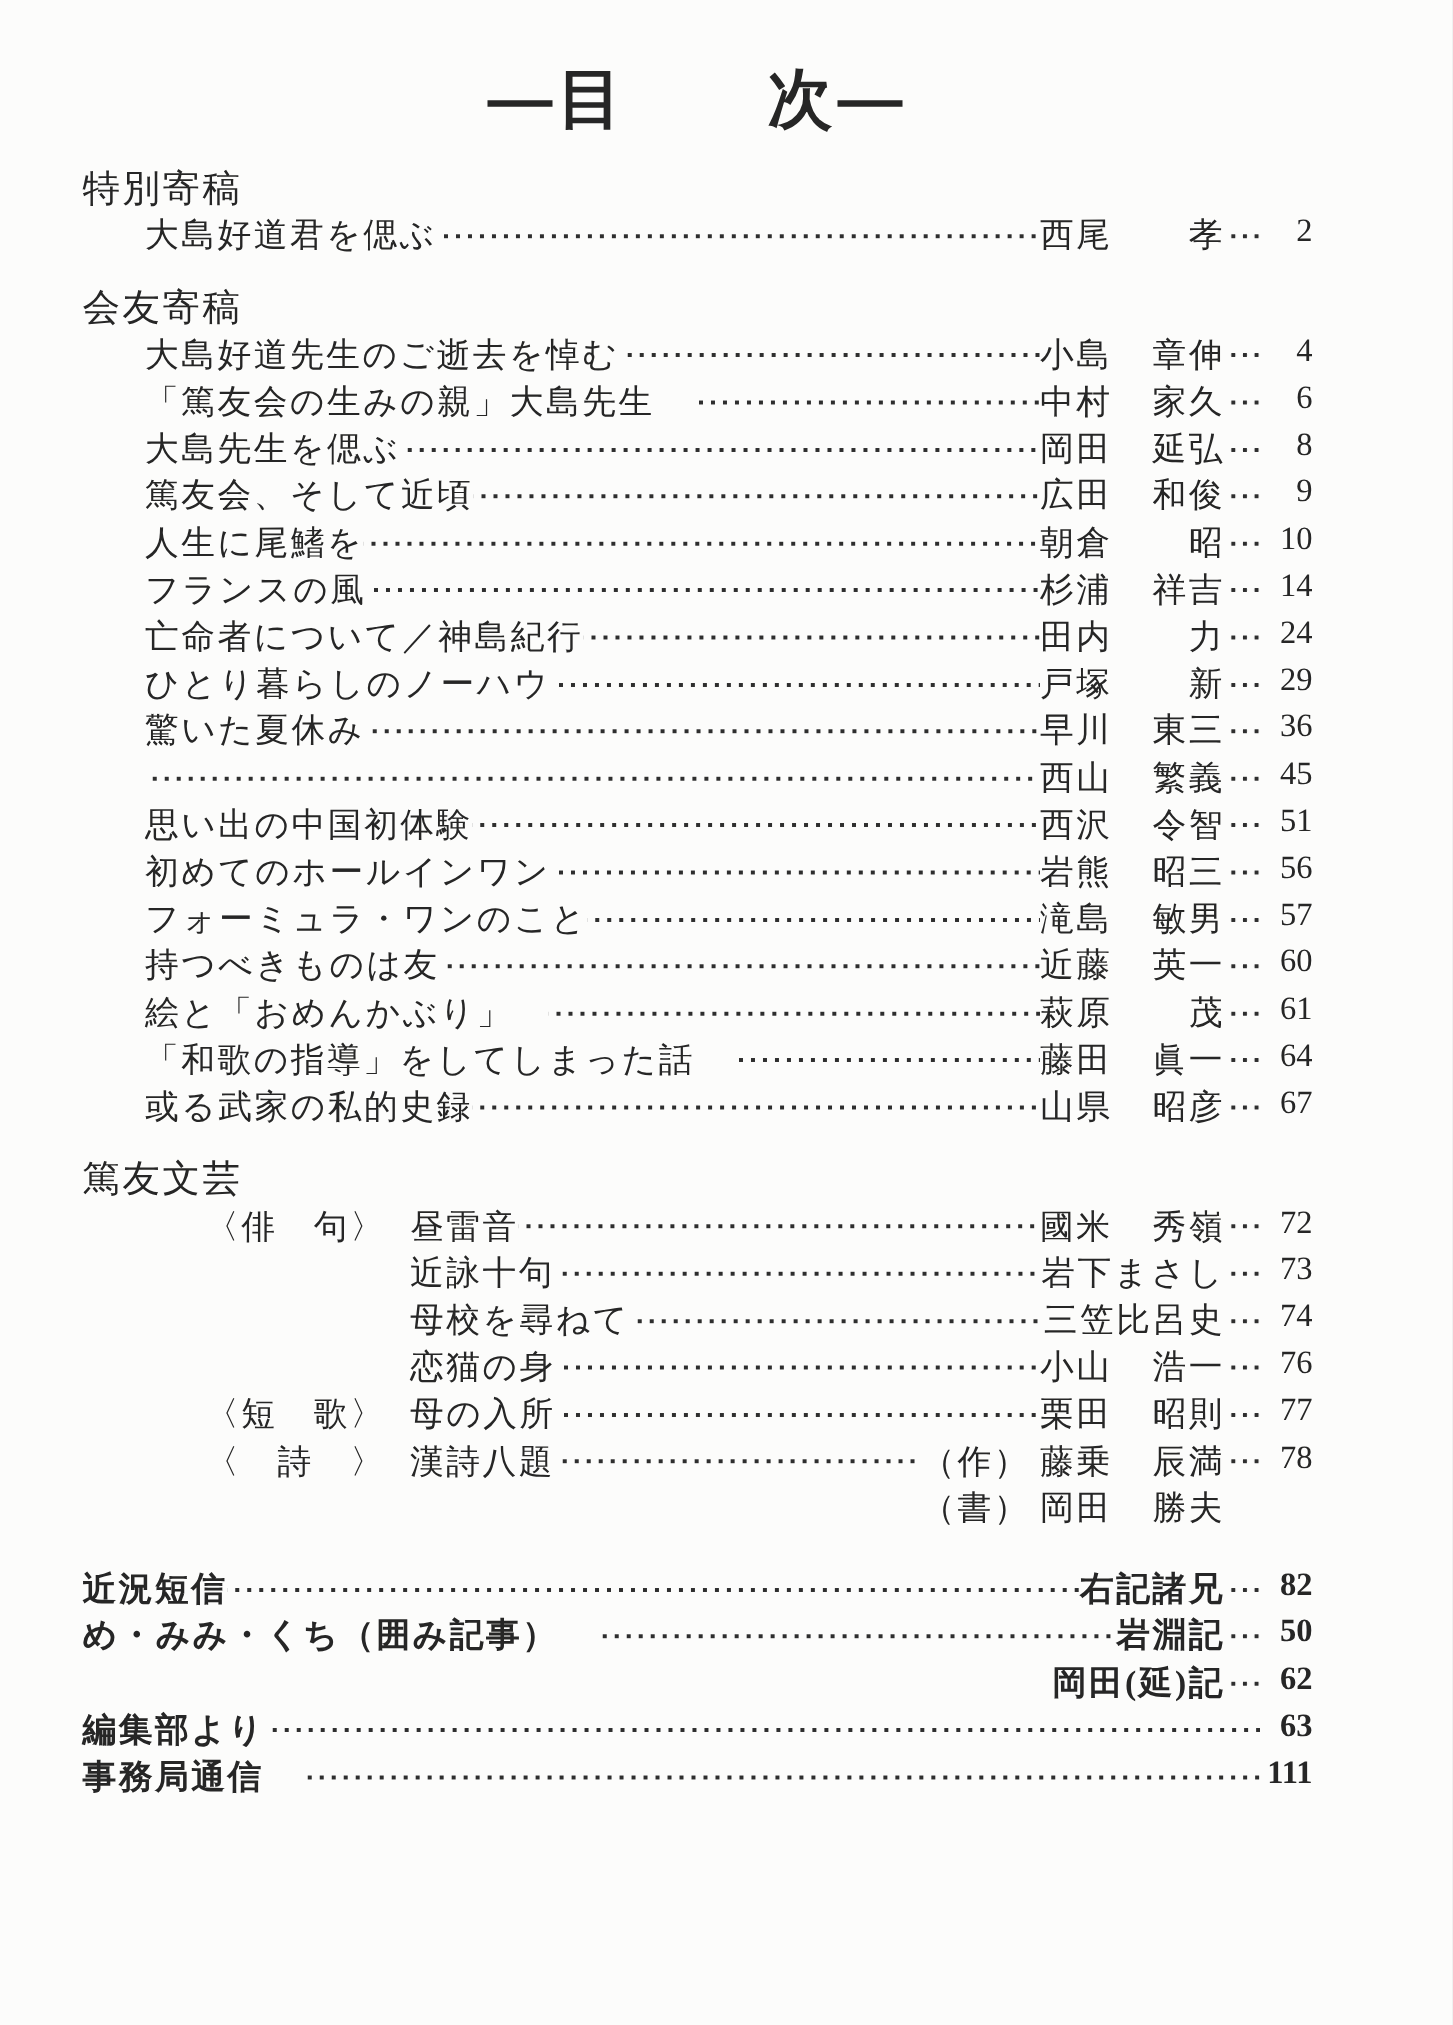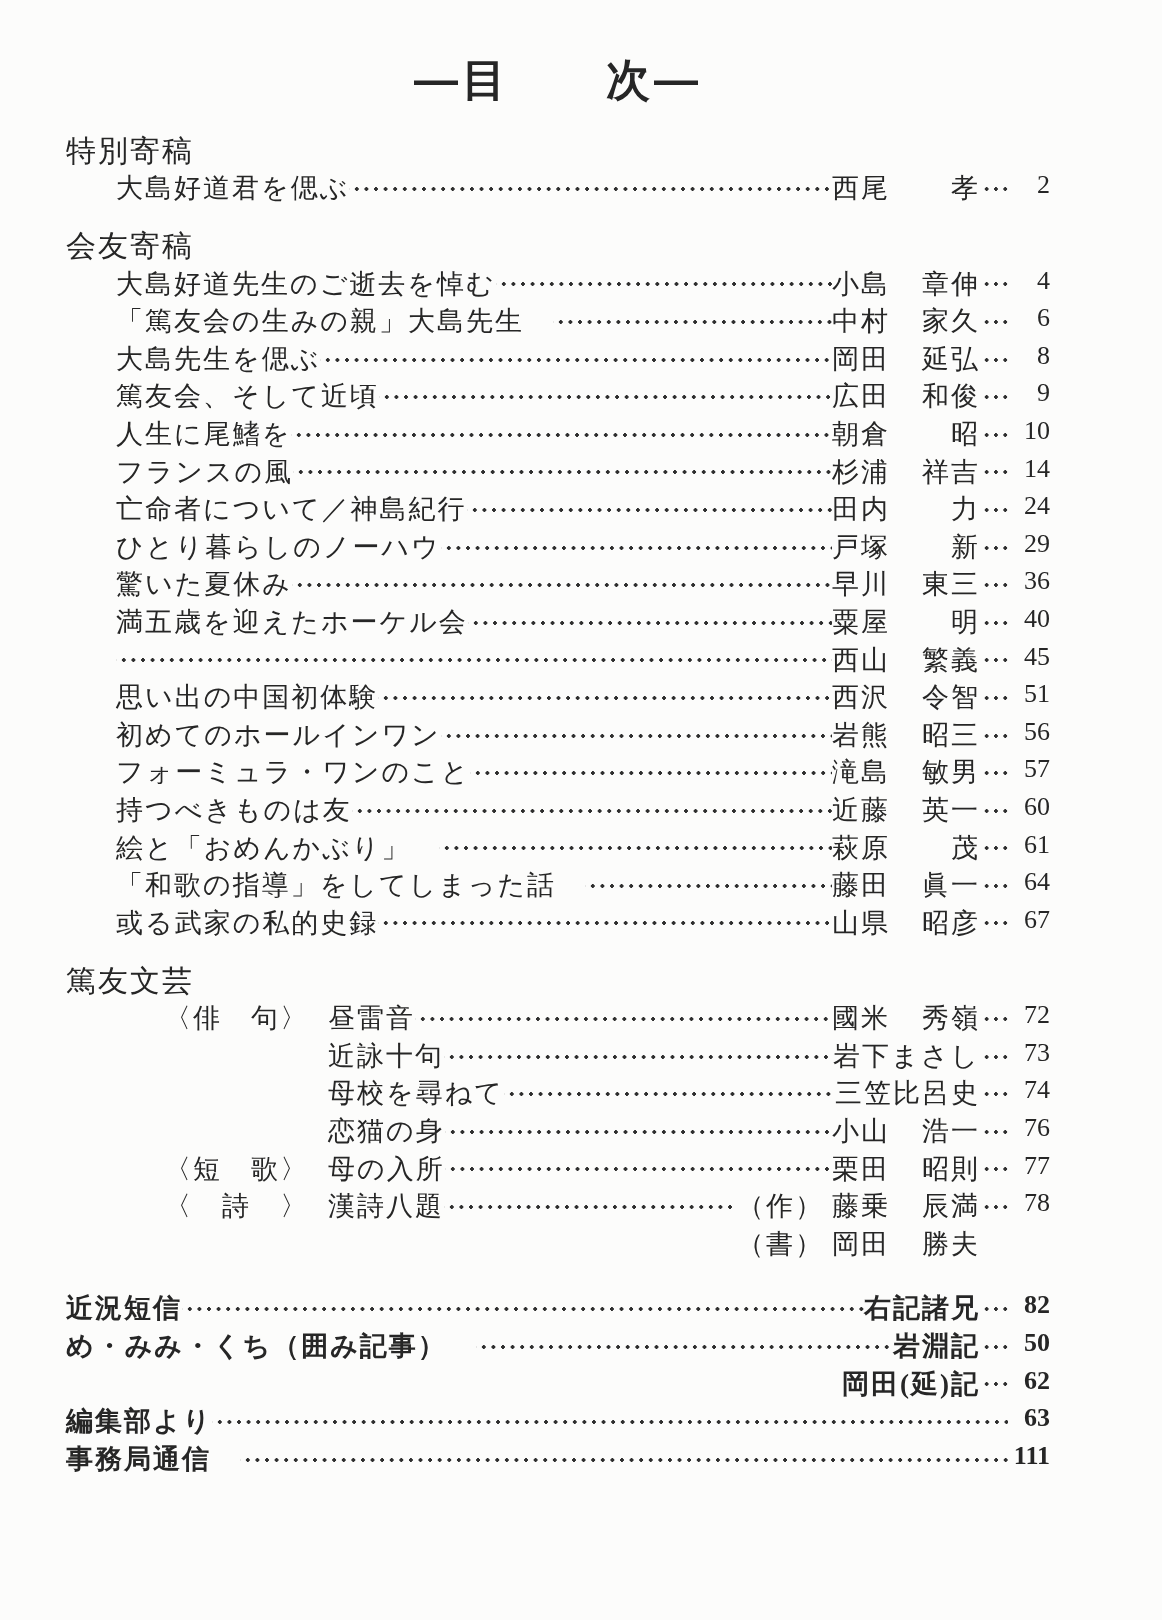--- a/index.html
+++ b/index.html
@@ -15,21 +15,21 @@
     background: #fcfcfb;
     color: #262626;
     font-family: "Liberation Serif", "DejaVu Serif", serif;
     overflow: hidden;
     box-sizing: border-box;
     padding: 54px 112px 0 66px;
   }
   .doc-title {
     font-family: "Liberation Sans", "DejaVu Sans", sans-serif;
     font-weight: 700;
-    font-size: 44px;
+    font-size: 52px;
     letter-spacing: 4px;
     text-align: center;
     margin: 0 0 26px 0;
     line-height: 52px;
     white-space: pre;
   }
   .section { margin-top: 20px; }
   .section.flush { margin-top: 27px; font-weight: bold; }
   .sec-heading {
     font-size: 30px;
@@ -102,21 +102,20 @@
         <div class="sec-heading">会友寄稿</div>
         <div class="row"><span class="t">大島好道先生のご逝去を悼む</span><span class="dots"></span><span class="name"><span class="fam">小島</span><span class="giv">章伸</span></span><span class="psep"></span><span class="page-num">4</span></div>
         <div class="row"><span class="t">「篤友会の生みの親」大島先生　</span><span class="dots"></span><span class="name"><span class="fam">中村</span><span class="giv">家久</span></span><span class="psep"></span><span class="page-num">6</span></div>
         <div class="row"><span class="t">大島先生を偲ぶ</span><span class="dots"></span><span class="name"><span class="fam">岡田</span><span class="giv">延弘</span></span><span class="psep"></span><span class="page-num">8</span></div>
         <div class="row"><span class="t">篤友会、そして近頃</span><span class="dots"></span><span class="name"><span class="fam">広田</span><span class="giv">和俊</span></span><span class="psep"></span><span class="page-num">9</span></div>
         <div class="row"><span class="t">人生に尾鰭を</span><span class="dots"></span><span class="name"><span class="fam">朝倉</span><span class="giv">昭</span></span><span class="psep"></span><span class="page-num">10</span></div>
         <div class="row"><span class="t">フランスの風</span><span class="dots"></span><span class="name"><span class="fam">杉浦</span><span class="giv">祥吉</span></span><span class="psep"></span><span class="page-num">14</span></div>
         <div class="row"><span class="t">亡命者について／神島紀行</span><span class="dots"></span><span class="name"><span class="fam">田内</span><span class="giv">力</span></span><span class="psep"></span><span class="page-num">24</span></div>
         <div class="row"><span class="t">ひとり暮らしのノーハウ</span><span class="dots"></span><span class="name"><span class="fam">戸塚</span><span class="giv">新</span></span><span class="psep"></span><span class="page-num">29</span></div>
         <div class="row"><span class="t">驚いた夏休み</span><span class="dots"></span><span class="name"><span class="fam">早川</span><span class="giv">東三</span></span><span class="psep"></span><span class="page-num">36</span></div>
-        <div class="row"><span class="t">満五歳を迎えたホーケル会</span><span class="dots"></span><span class="name"><span class="fam">粟屋</span><span class="giv">明</span></span><span class="psep"></span><span class="page-num">40</span></div>
         <div class="row"><span class="dots"></span><span class="name"><span class="fam">西山</span><span class="giv">繁義</span></span><span class="psep"></span><span class="page-num">45</span></div>
         <div class="row"><span class="t">思い出の中国初体験</span><span class="dots"></span><span class="name"><span class="fam">西沢</span><span class="giv">令智</span></span><span class="psep"></span><span class="page-num">51</span></div>
         <div class="row"><span class="t">初めてのホールインワン</span><span class="dots"></span><span class="name"><span class="fam">岩熊</span><span class="giv">昭三</span></span><span class="psep"></span><span class="page-num">56</span></div>
         <div class="row"><span class="t">フォーミュラ・ワンのこと</span><span class="dots"></span><span class="name"><span class="fam">滝島</span><span class="giv">敏男</span></span><span class="psep"></span><span class="page-num">57</span></div>
         <div class="row"><span class="t">持つべきものは友</span><span class="dots"></span><span class="name"><span class="fam">近藤</span><span class="giv">英一</span></span><span class="psep"></span><span class="page-num">60</span></div>
         <div class="row"><span class="t">絵と「おめんかぶり」　</span><span class="dots"></span><span class="name"><span class="fam">萩原</span><span class="giv">茂</span></span><span class="psep"></span><span class="page-num">61</span></div>
         <div class="row"><span class="t">「和歌の指導」をしてしまった話　</span><span class="dots"></span><span class="name"><span class="fam">藤田</span><span class="giv">眞一</span></span><span class="psep"></span><span class="page-num">64</span></div>
         <div class="row"><span class="t">或る武家の私的史録</span><span class="dots"></span><span class="name"><span class="fam">山県</span><span class="giv">昭彦</span></span><span class="psep"></span><span class="page-num">67</span></div>
       </div>
       <div class="section indented">

